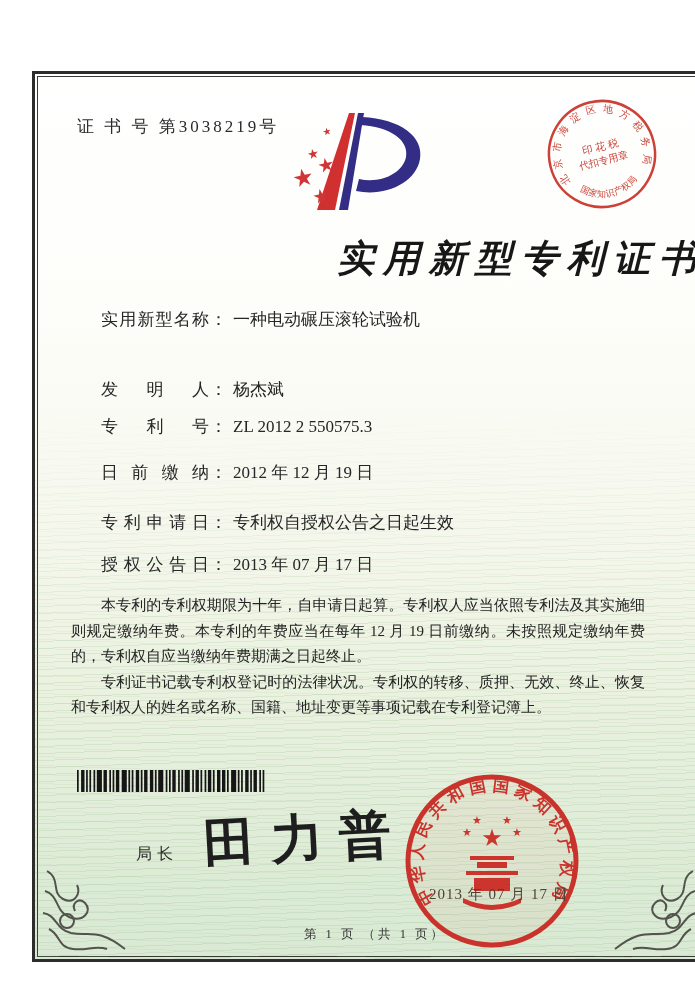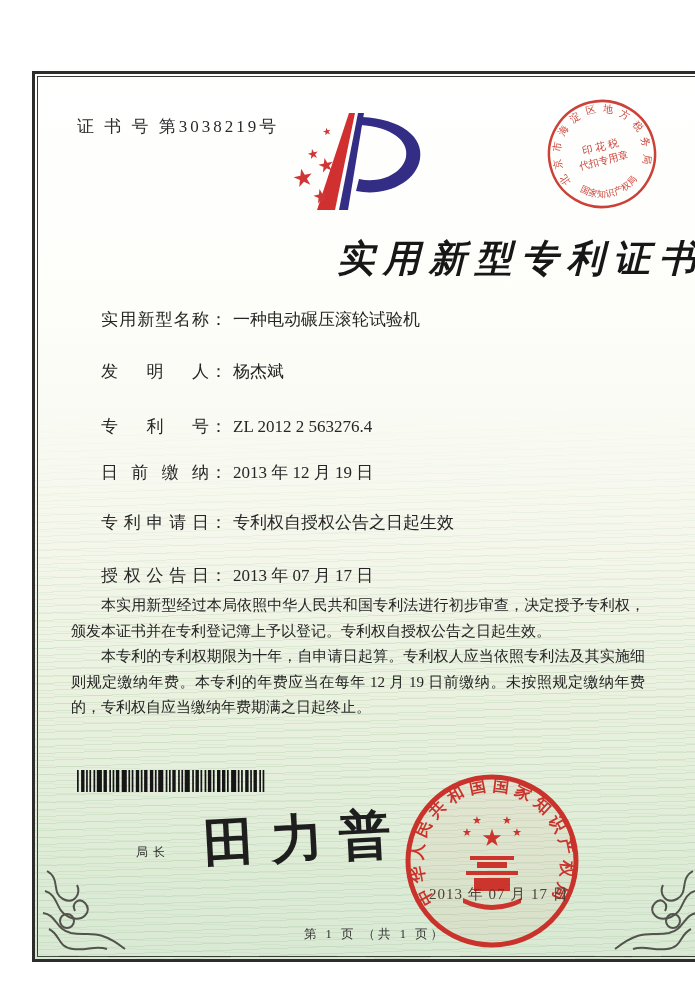--- a/index.html
+++ b/index.html
@@ -40,21 +40,21 @@
   .fields{position:absolute;left:42px;top:234px;width:560px;font-size:17px;color:#262626;}
   .row{position:absolute;left:0;white-space:nowrap;margin-left:24px;}
   .row .lab{display:inline-block;width:108px;text-align:justify;text-align-last:justify;}
   .row .colon{margin:0 6px 0 1px;}
   
   .paras{position:absolute;left:36px;top:519px;width:574px;font-size:15px;line-height:25.5px;color:#242424;text-align:justify;}
   .paras p{margin:0;text-indent:2em;}
   
   .barcode{position:absolute;left:42px;top:696px;width:192px;height:22px;}
   
-  .sig-title{position:absolute;left:101px;top:770px;font-size:12px;letter-spacing:5px;color:#2b2b2b;}
+  .sig-title{position:absolute;left:101px;top:770px;font-size:16px;letter-spacing:5px;color:#2b2b2b;}
   .sig-name{
     position:absolute;left:168px;top:730px;font-size:52px;font-weight:700;color:#1e1e1e;
     letter-spacing:16px;transform:rotate(-3deg);white-space:nowrap;
   }
   
   .seal{position:absolute;left:368px;top:698px;width:178px;height:178px;}
   .seal svg{position:absolute;inset:0;opacity:0.92;}
   .seal-date{
     position:absolute;left:26px;top:113px;width:200px;font-size:15px;letter-spacing:1px;
     color:#4c4238;white-space:nowrap;z-index:3;
@@ -106,40 +106,40 @@
       <text x="61" y="71" font-size="10" text-anchor="middle">代扣专用章</text>
     </g>
   </svg>
 
   <div class="title">实用新型专利证书</div>
 
   <div class="fields">
     <div class="row" style="top:0px;">
       <span class="lab">实用新型名称</span><span class="colon">：</span><span class="val">一种电动碾压滚轮试验机</span>
     </div>
-    <div class="row" style="top:52px;">
+    <div class="row" style="top:70px;">
       <span class="lab">发明人</span><span class="colon">：</span><span class="val">杨杰斌</span>
     </div>
     <div class="row" style="top:107px;">
-      <span class="lab">专利号</span><span class="colon">：</span><span class="val">ZL 2012 2 563276.4</span>
+      <span class="lab">专利号</span><span class="colon">：</span><span class="val">ZL 2012 2 550575.3</span>
     </div>
     <div class="row" style="top:153px;">
-      <span class="lab">日前缴纳</span><span class="colon">：</span><span class="val">2013 年 12 月 19 日</span>
+      <span class="lab">日前缴纳</span><span class="colon">：</span><span class="val">2012 年 12 月 19 日</span>
     </div>
     <div class="row" style="top:203px;">
       <span class="lab">专利申请日</span><span class="colon">：</span><span class="val">专利权自授权公告之日起生效</span>
     </div>
-    <div class="row" style="top:256px;">
+    <div class="row" style="top:245px;">
       <span class="lab">授权公告日</span><span class="colon">：</span><span class="val">2013 年 07 月 17 日</span>
     </div>
   </div>
 
   <div class="paras">
-    <p>本实用新型经过本局依照中华人民共和国专利法进行初步审查，决定授予专利权，颁发本证书并在专利登记簿上予以登记。专利权自授权公告之日起生效。</p>
     <p>本专利的专利权期限为十年，自申请日起算。专利权人应当依照专利法及其实施细则规定缴纳年费。本专利的年费应当在每年 12 月 19 日前缴纳。未按照规定缴纳年费的，专利权自应当缴纳年费期满之日起终止。</p>
+    <p>专利证书记载专利权登记时的法律状况。专利权的转移、质押、无效、终止、恢复和专利权人的姓名或名称、国籍、地址变更等事项记载在专利登记簿上。</p>
   </div>
 
   <svg class="barcode" viewBox="0 0 192 22" preserveAspectRatio="none">
       <rect x="0" y="0" width="1.7" height="22" fill="#151515"></rect>
       <rect x="4.1" y="0" width="3.4" height="22" fill="#151515"></rect>
       <rect x="9.1" y="0" width="1.7" height="22" fill="#151515"></rect>
       <rect x="12.399999999999999" y="0" width="1.7" height="22" fill="#151515"></rect>
       <rect x="16.5" y="0" width="1.7" height="22" fill="#151515"></rect>
       <rect x="19.8" y="0" width="5.1" height="22" fill="#151515"></rect>
       <rect x="26.5" y="0" width="3.4" height="22" fill="#151515"></rect>

